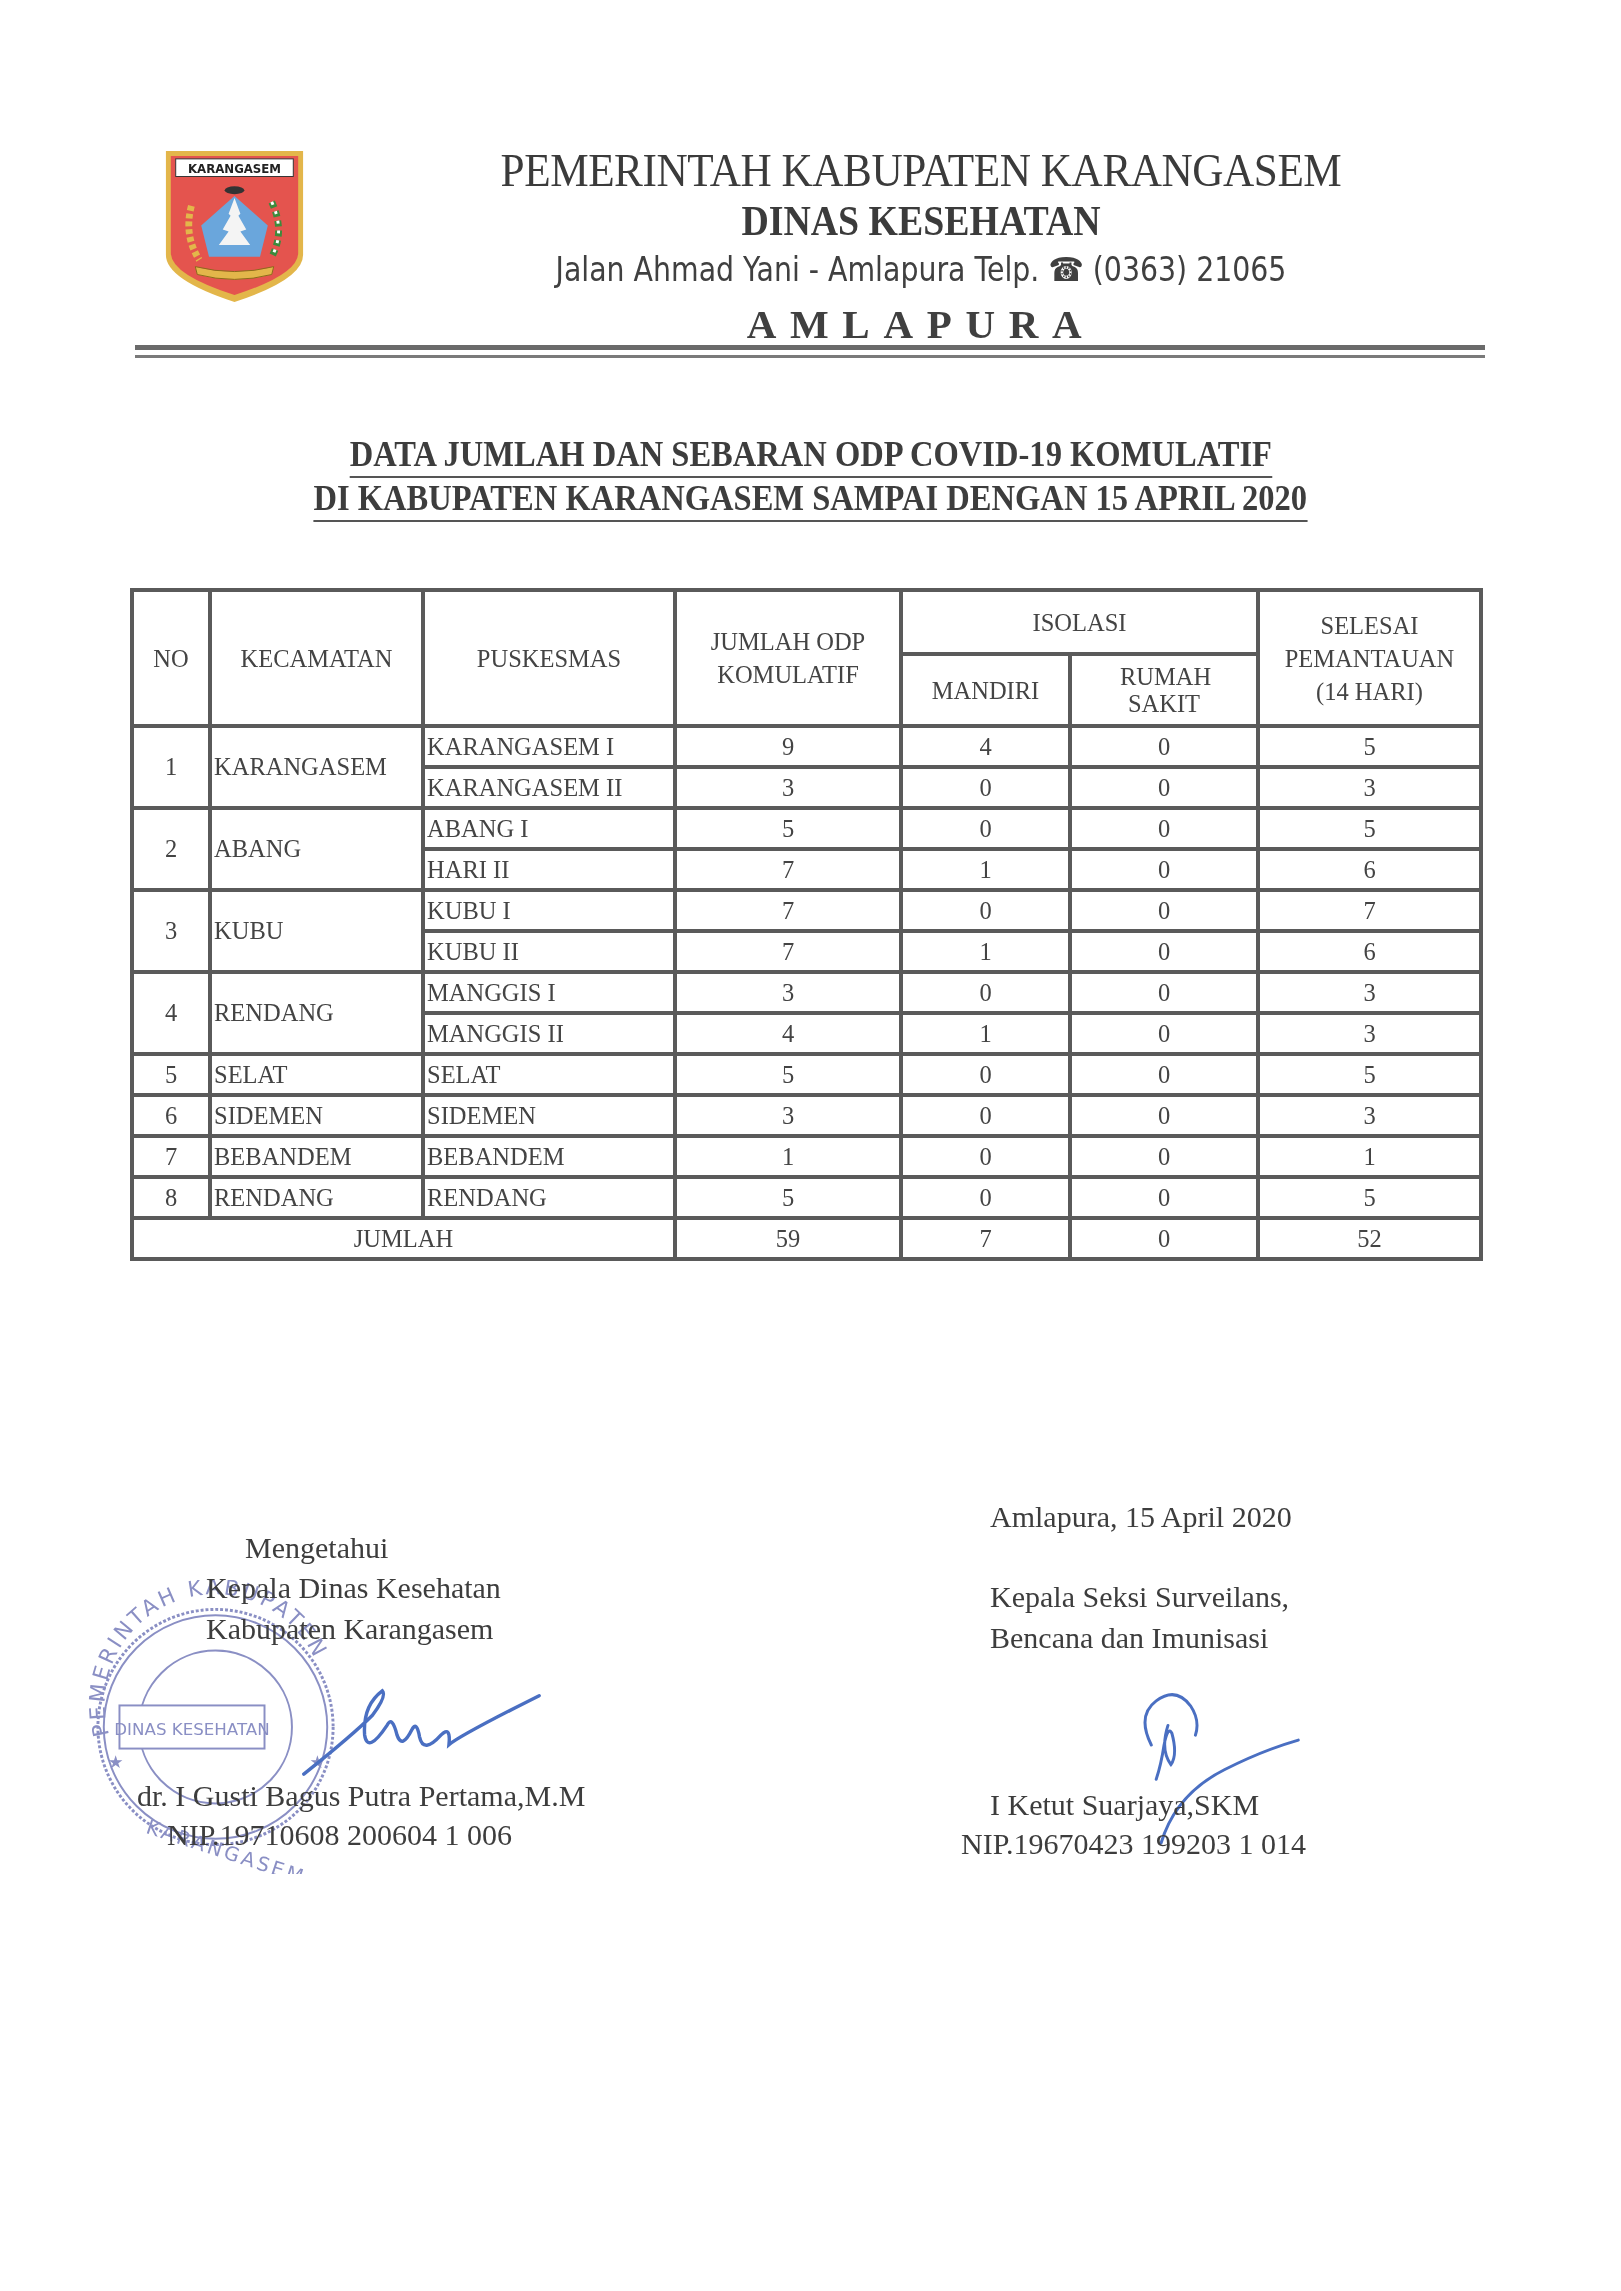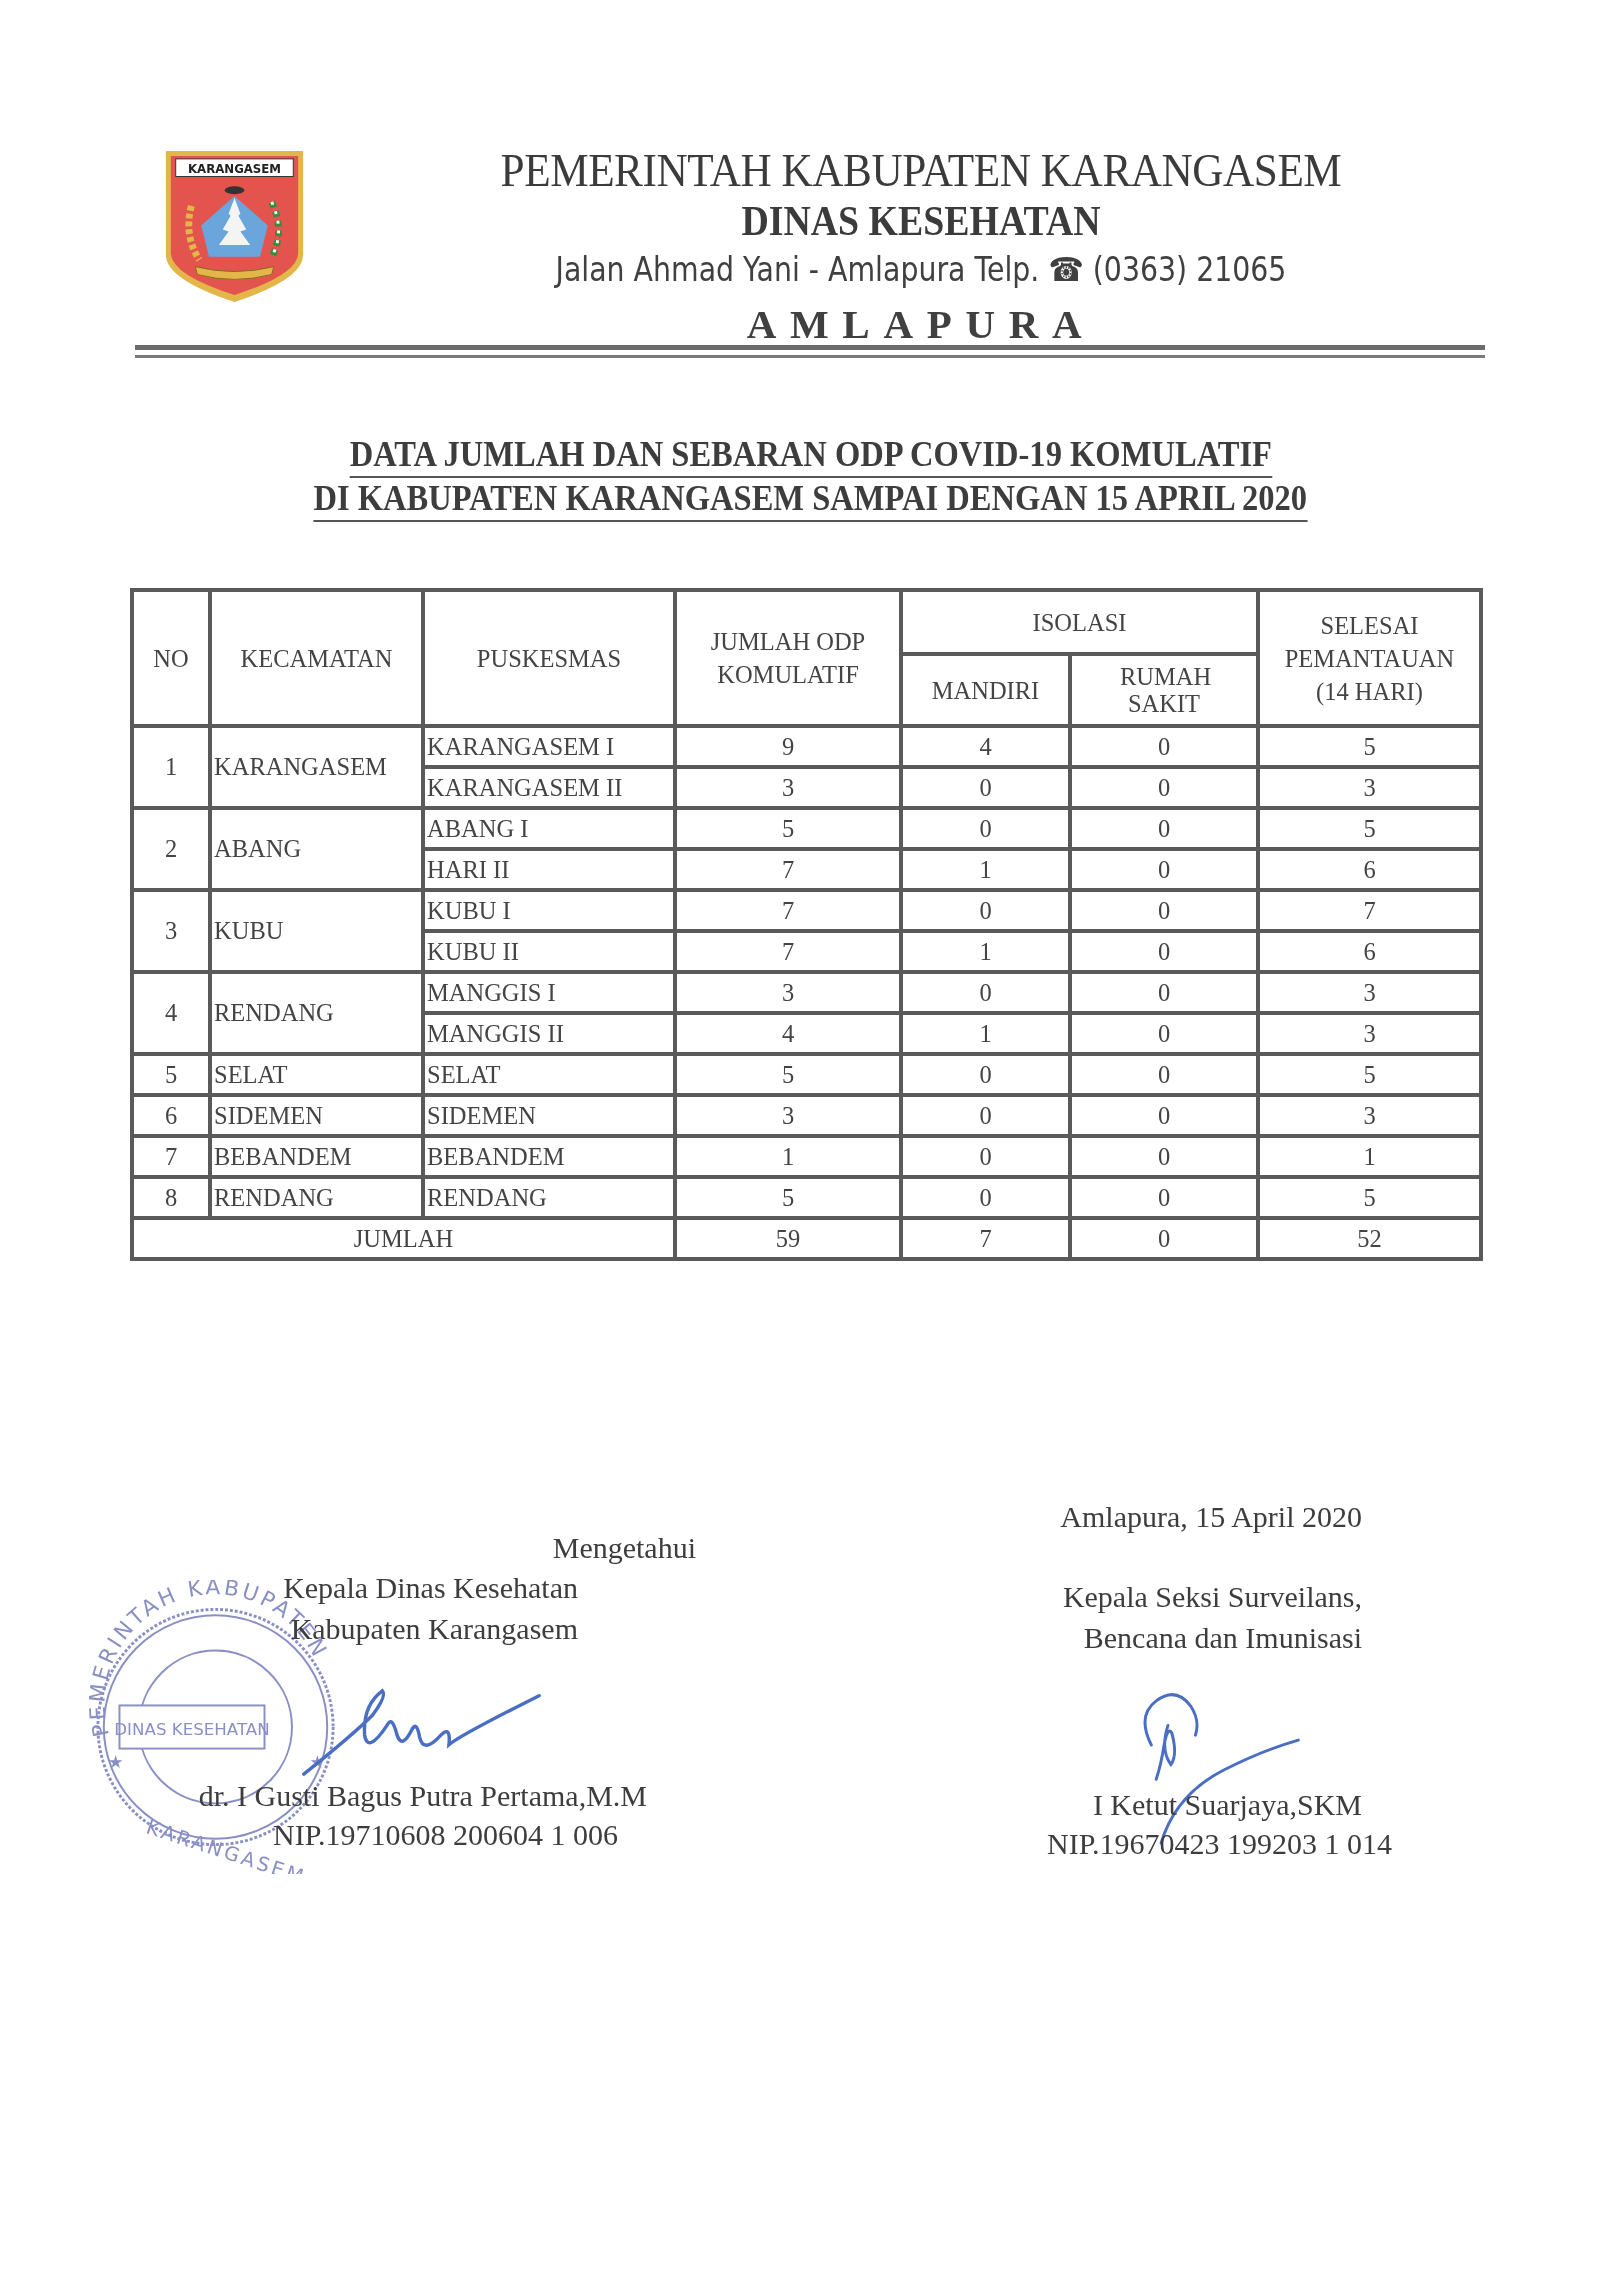--- a/index.html
+++ b/index.html
@@ -25,21 +25,21 @@
 
     
     table.data { position:absolute; left:130px; top:588px; border-collapse:collapse; font-size:24.5px; color:#444; }
     table.data td, table.data th { border:4.9px solid #5a5a5a; padding:0; font-weight:normal; }
     table.data th { text-align:center; line-height:33px; font-size:24.5px; }
     table.data td { height:37px; }
     .c { text-align:center; }
     .l { text-align:left; padding-left:2px !important; }
 
     
-    .sig { text-align:right; font-size:30px; color:#3d3d3d; white-space:nowrap; }
+    .sig { text-align:left; font-size:30px; color:#3d3d3d; white-space:nowrap; }
     .sig-u { text-underline-offset:3.9px; }
     .stamp { left:86px; top:1580px; width:260px; height:294px; }
     .scribble { position:absolute; }
   </style>
 </head>
 <body>
 
 <div class="abs logo">
   <svg width="145" height="157" viewBox="0 0 148 160">
     <path d="M4 4 H144 V110 Q144 135 74 158 Q4 135 4 110 Z" fill="#e3b64a"></path>

